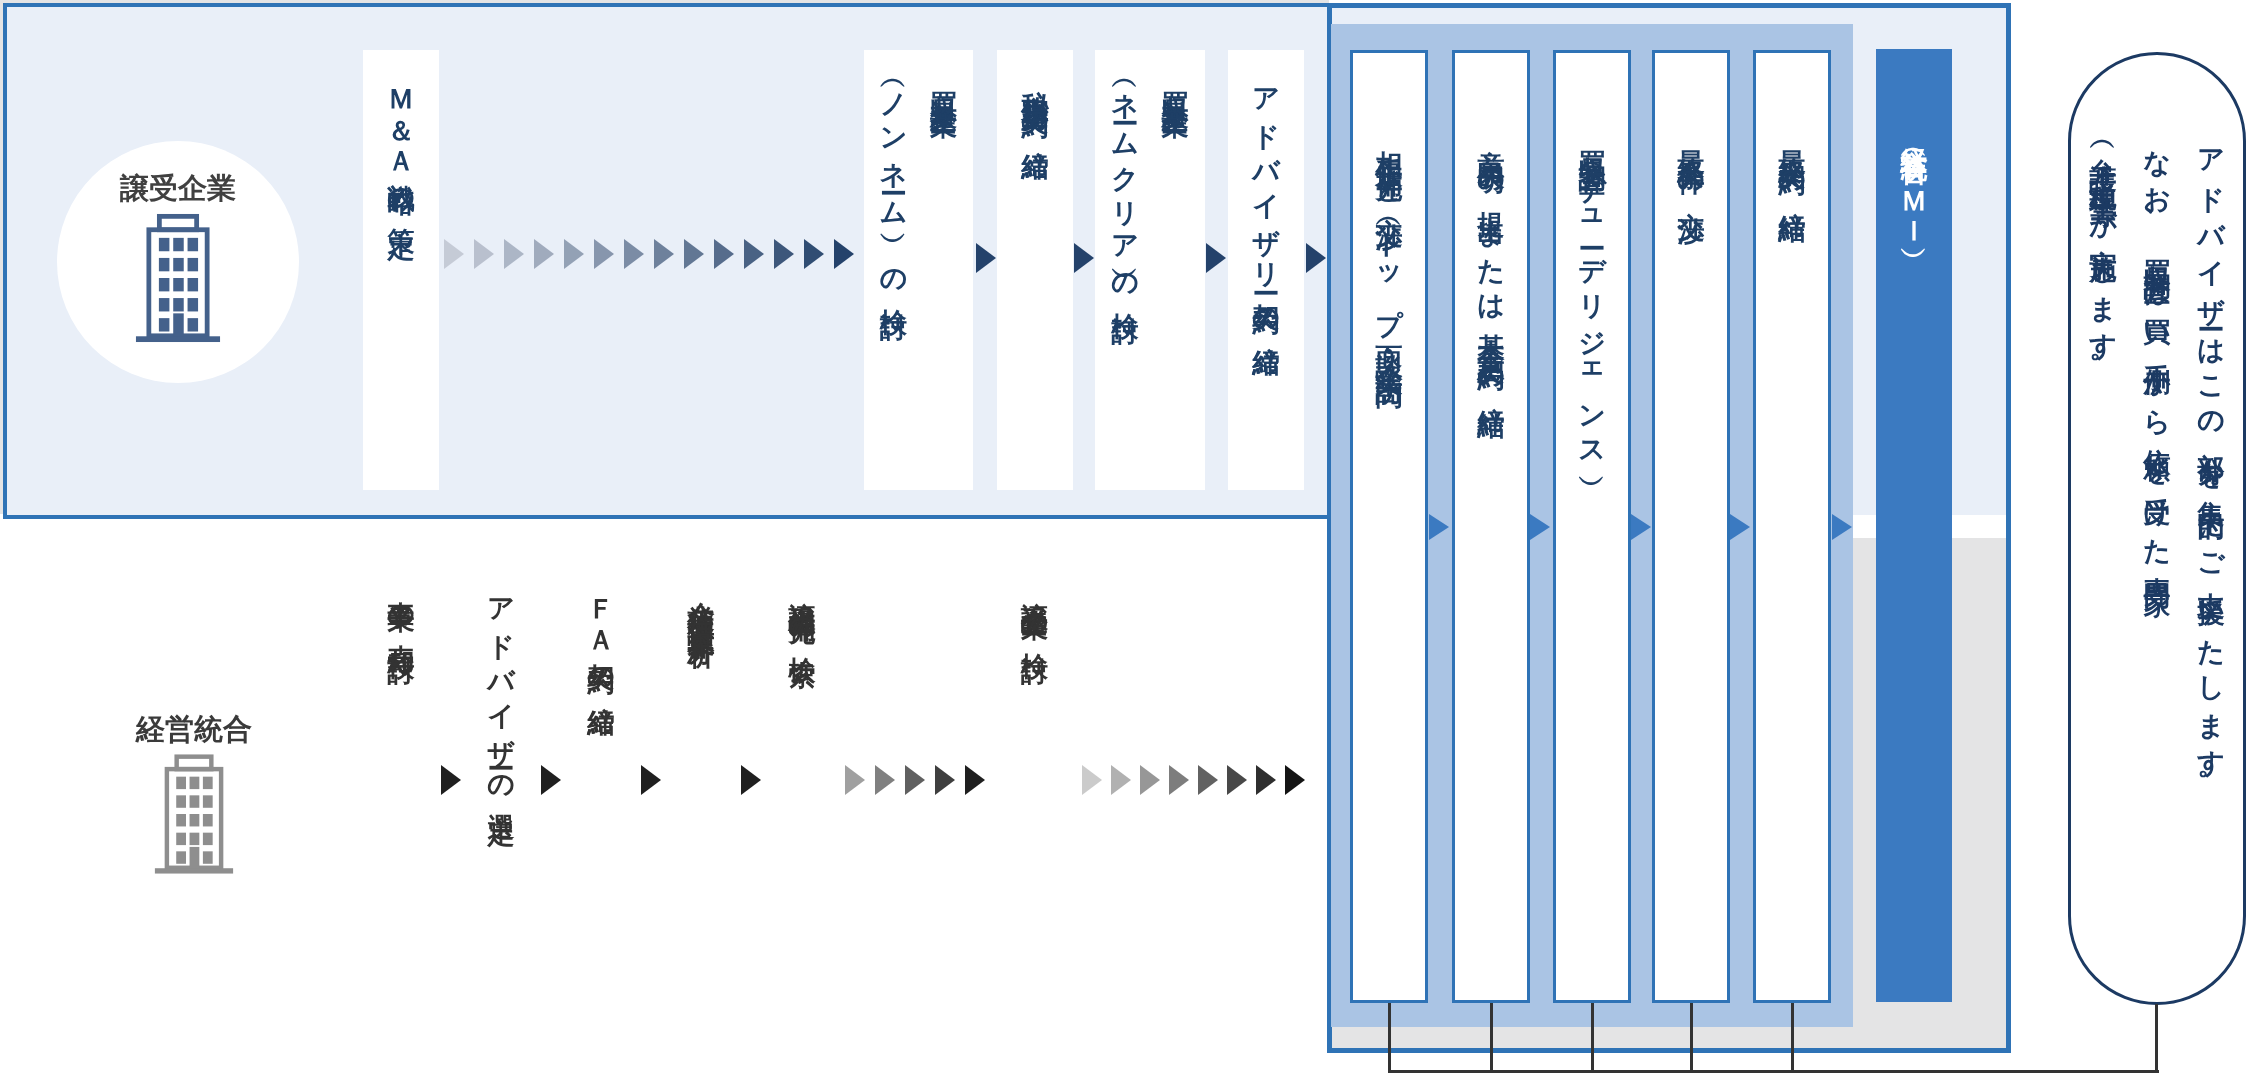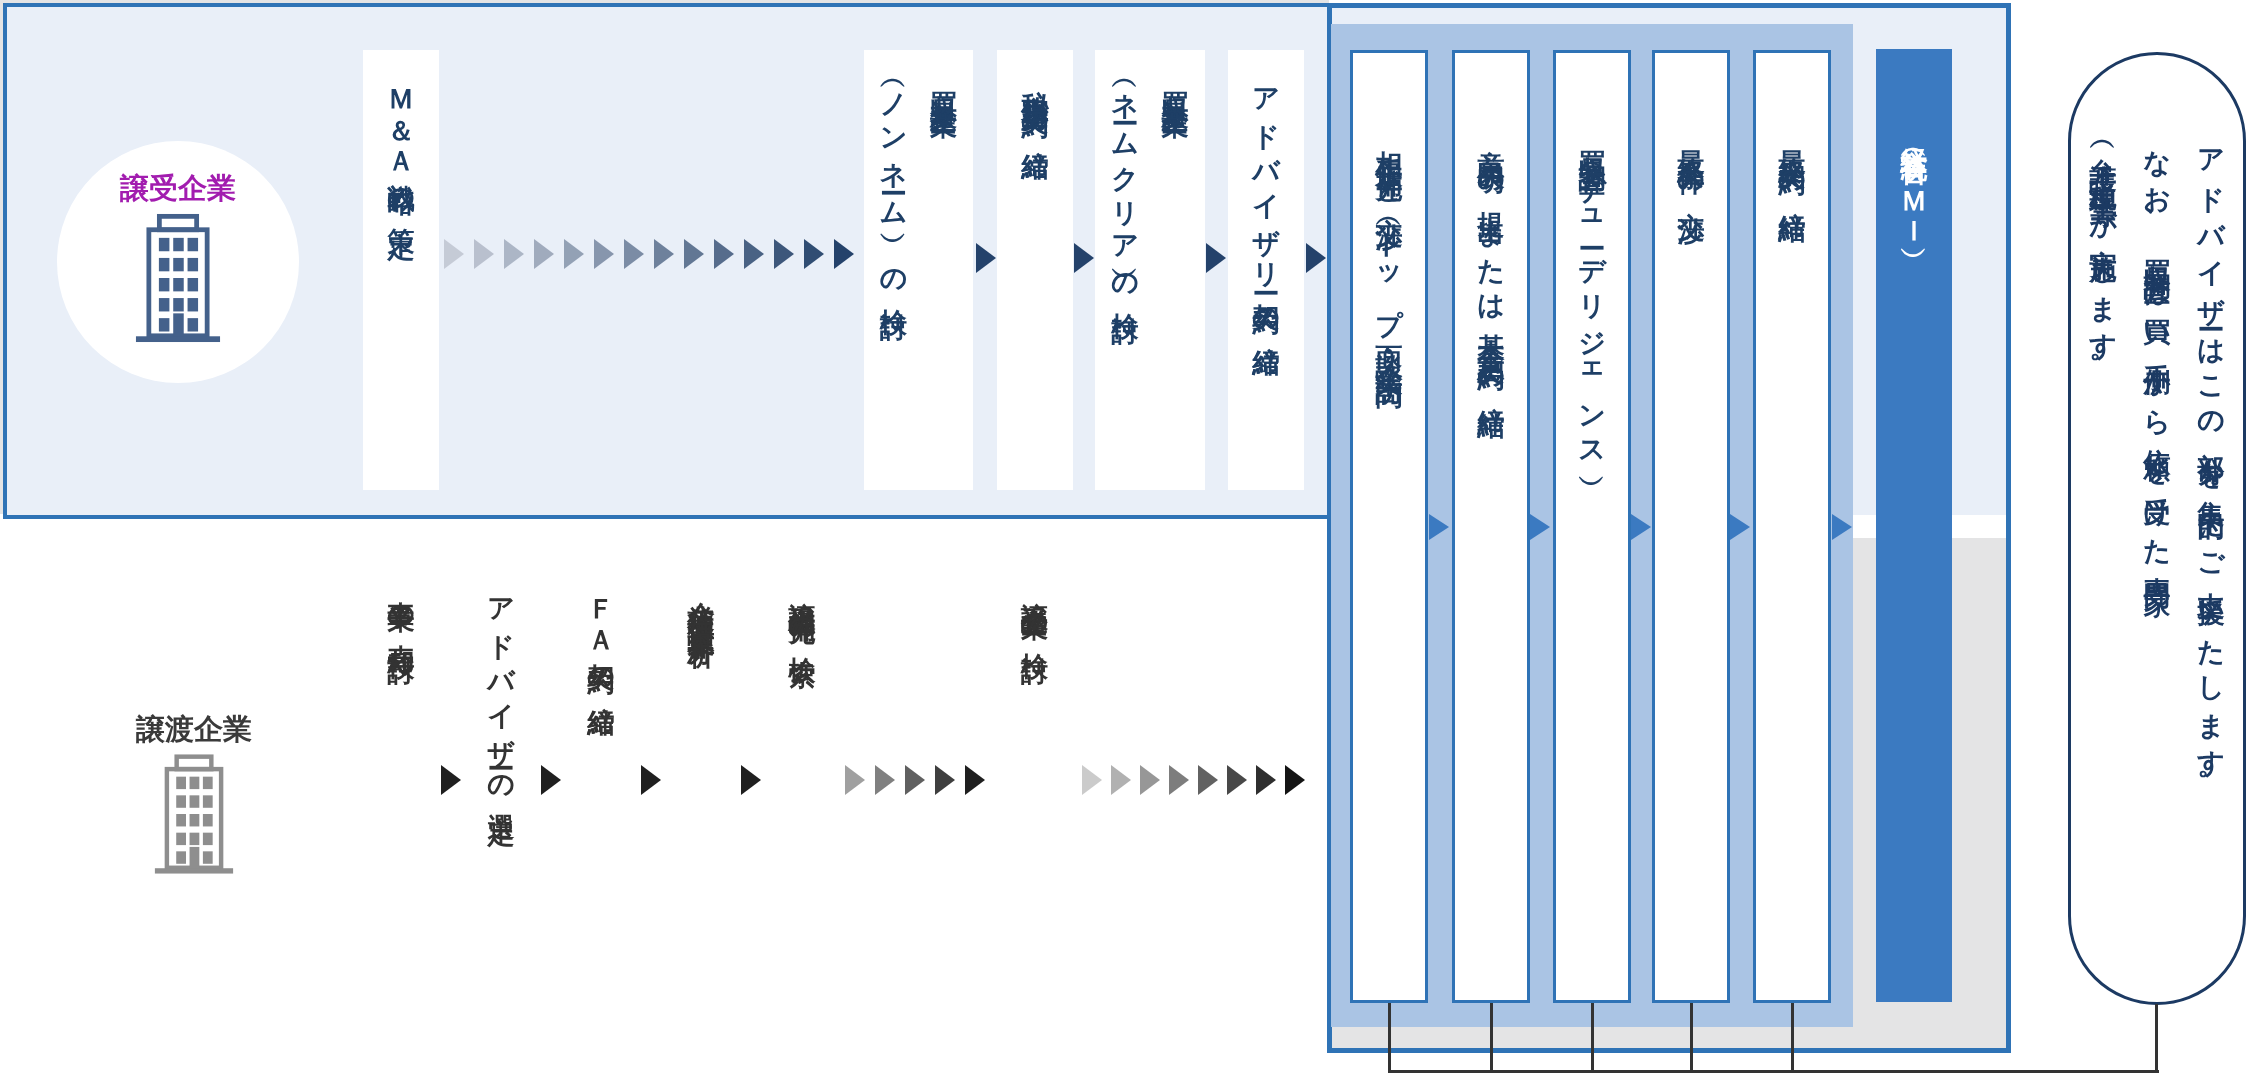--- a/index.html
+++ b/index.html
@@ -25,21 +25,21 @@
     writing-mode:vertical-rl;text-orientation:mixed;white-space:pre-line;
     font-weight:700;font-size:27px;letter-spacing:4px;line-height:50px;
     color:#1e3f66;
   }
   .vtext.dark{color:#333333;}
   .vtext.white{color:#ffffff;}
   .vtext.bubble-text{font-size:27px;letter-spacing:6px;line-height:54px;color:#1c3a63;}
   
   .company-circle{background:#ffffff;border-radius:50%;}
   .circle-label{position:absolute;left:0;width:100%;text-align:center;font-weight:700;font-size:29px;}
-  .buyer-label{color:#a21caf;}
+  .buyer-label{color:#404040;}
   .seller-label{color:#3a3a3a;}
   .circle-icon{position:absolute;left:50%;transform:translateX(-50%);}
   
   .tri{width:0;height:0;border-top:15px solid transparent;border-bottom:15px solid transparent;border-left:20px solid #24426b;}
   .tri.small{border-top-width:13px;border-bottom-width:13px;}
   .arrow-row{display:flex;align-items:center;}
   
   .note-bubble{background:#ffffff;border:3px solid #1c3a63;border-radius:90px;box-sizing:border-box;}
   
   .bracket{background:#333333;z-index:12;}
@@ -81,21 +81,21 @@
           <rect x="25" y="110" width="11" height="14"></rect>
             <rect x="40" y="105" width="11" height="24"></rect>
             <rect x="55" y="110" width="11" height="14"></rect>
           <rect x="1" y="129" width="88" height="6"></rect>
         </g>
       </svg>
     </div>
   </div>
 
   <div class="abs company-circle" style="left:85px;top:692px;width:218px;height:218px;">
-    <div class="circle-label seller-label" style="top:18px;">譲渡企業</div>
+    <div class="circle-label seller-label" style="top:18px;">経営統合</div>
     <div class="circle-icon" style="top:60px;">
       <svg width="80" height="124" viewBox="0 0 90 136">
         <g stroke="#8e8e8e" fill="none" stroke-width="5">
           <rect x="25.5" y="3.5" width="39" height="14"></rect>
           <rect x="14.5" y="17.5" width="61" height="111"></rect>
         </g>
         <g fill="#8e8e8e">
           <rect x="25" y="26" width="11" height="14"></rect>
             <rect x="40" y="26" width="11" height="14"></rect>
             <rect x="55" y="26" width="11" height="14"></rect>

